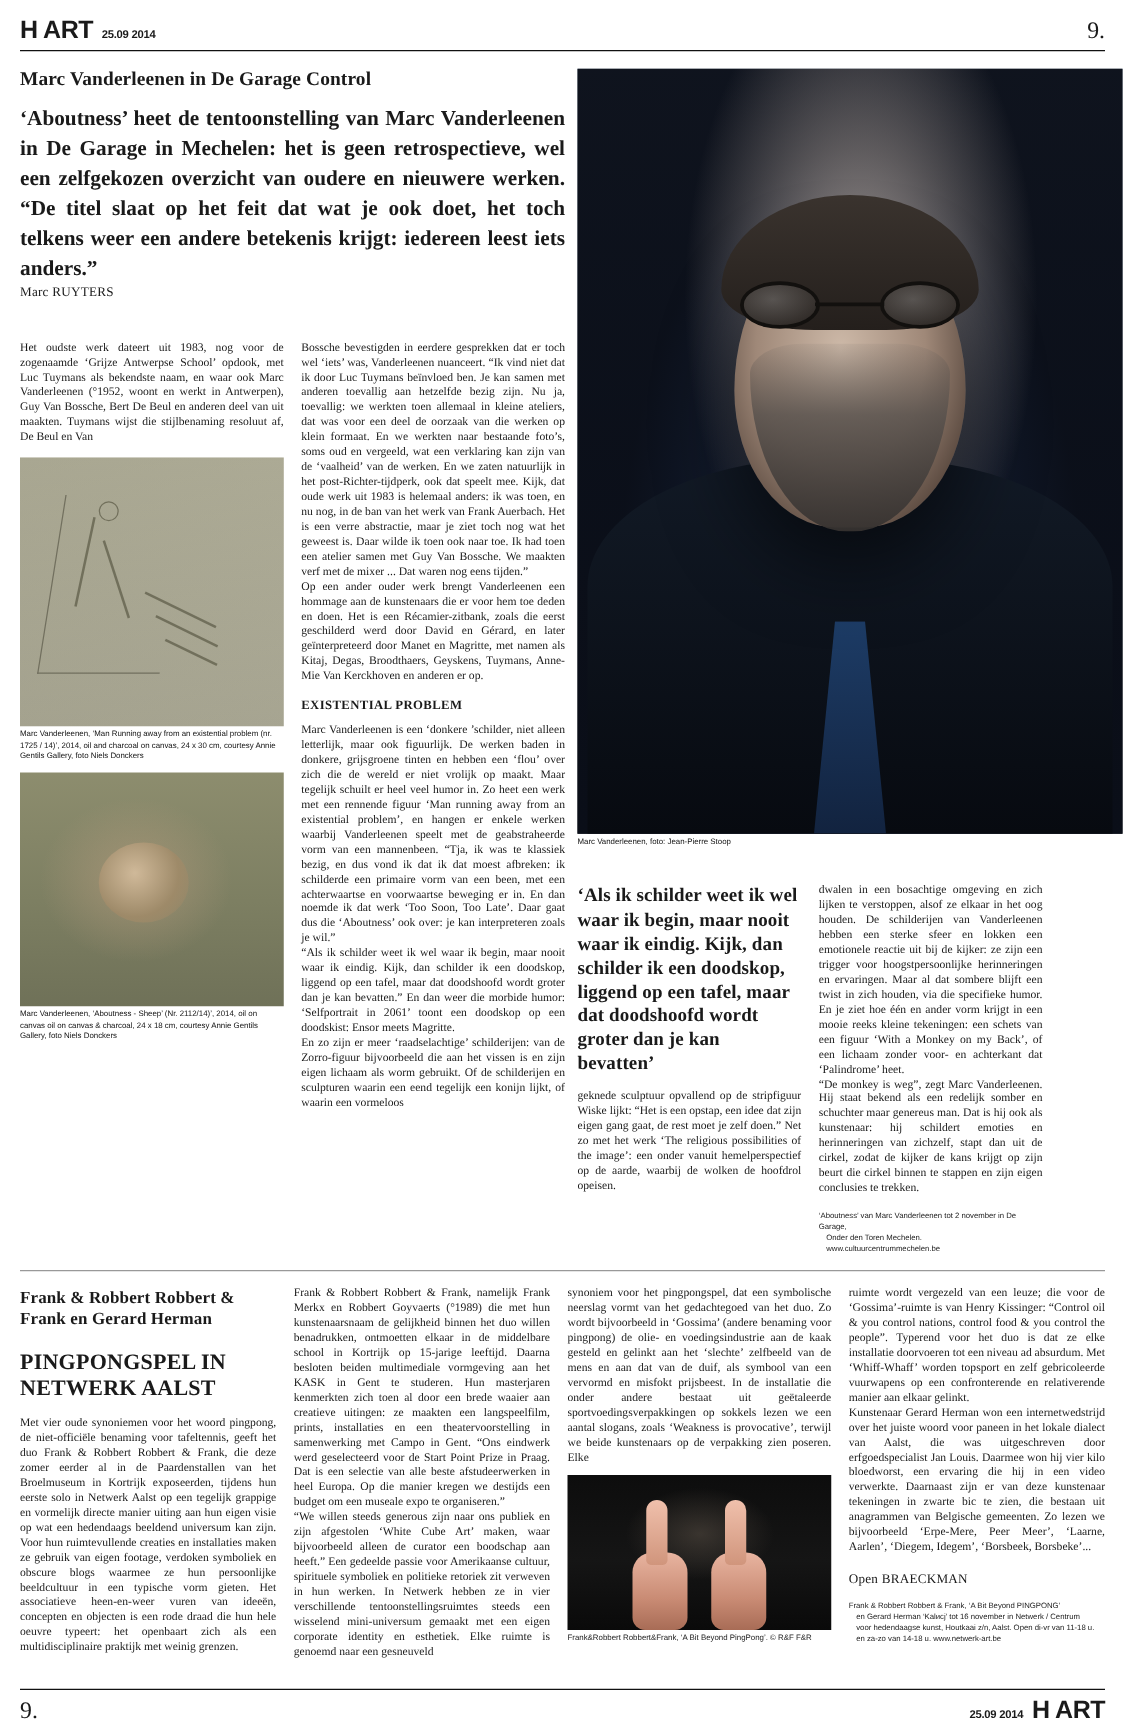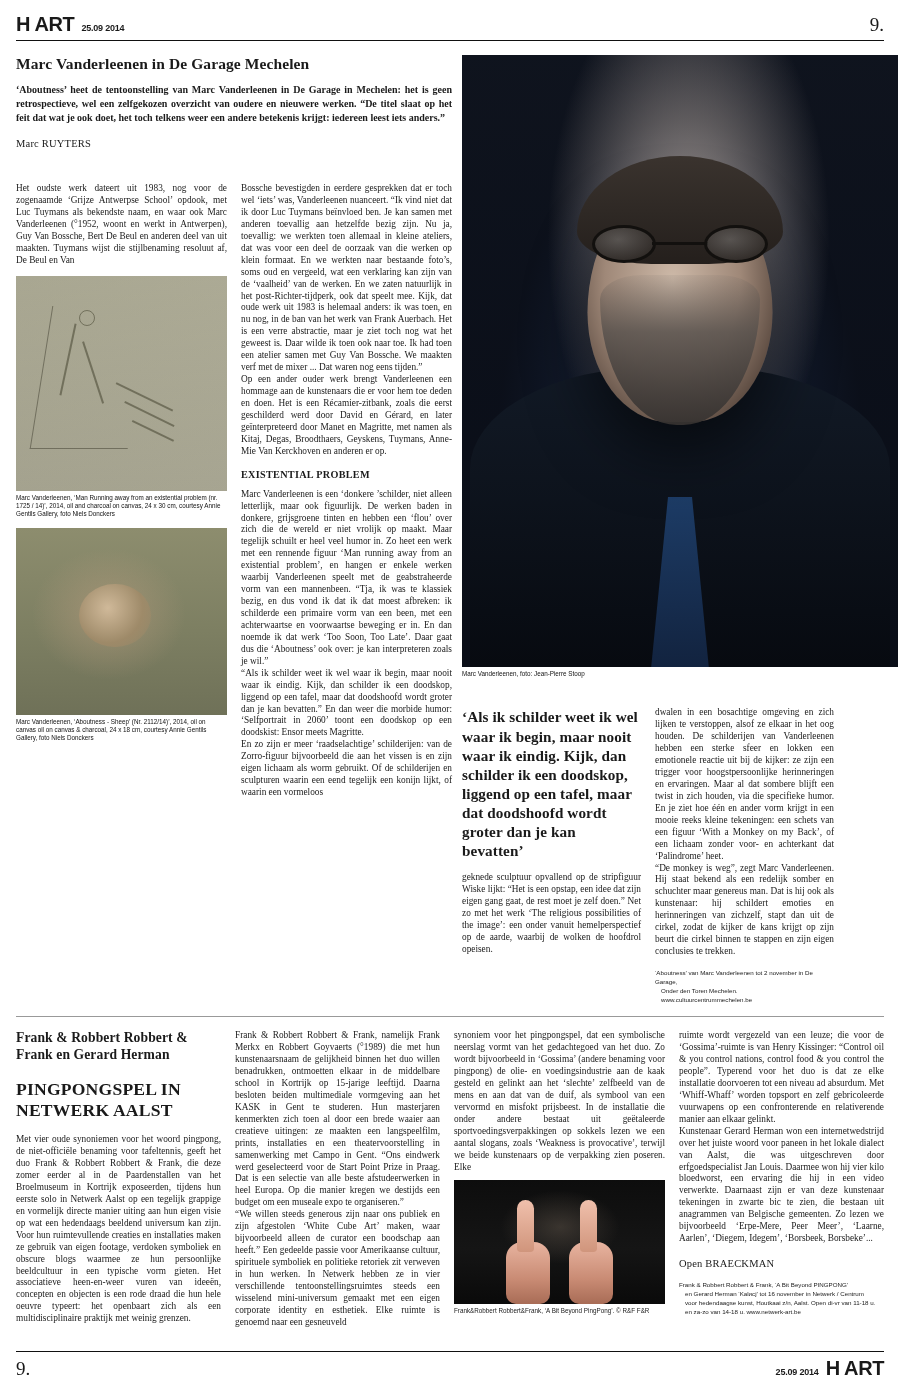--- a/index.html
+++ b/index.html
@@ -36,22 +36,22 @@
 
   .kicker {
     font-size:15.5px; font-weight:bold; letter-spacing:0.1px;
     margin:0 0 10px 0; line-height:1.15;
   }
   .headline {
     font-size:33px; line-height:1.11; font-weight:normal;
     letter-spacing:0.2px; margin:0 0 14px 0; text-transform:uppercase;
   }
   .standfirst {
-    font-size:10px; line-height:1.41; font-weight:bold;
-    text-align:justify; margin:0 0 13px 0;
+    font-size:17px; line-height:1.41; font-weight:bold;
+    text-align:justify; margin:0 0 2px 0;
   }
   .byline { font-size:10.5px; letter-spacing:0.2px; margin:0 0 16px 0; }
 
   
   .cols2 { display:flex; gap:14px; }
   .col { width:211px;margin-top:18px; }
   .bodytext { font-size:9.3px; line-height:1.285; text-align:justify; margin:0 0 0 0; }
 
   .subhead {
     font-size:10.2px; letter-spacing:0.3px; margin:11px 0 9px 0;
@@ -207,21 +207,21 @@
       <span class="mast-logo">H ART</span>
       <span class="mast-date">25.09 2014</span>
     </div>
     <span class="mast-page">9.</span>
   </div>
   <hr class="rule">
 
   <div class="a1">
 
     <div class="a1-left">
-      <h2 class="kicker">Marc Vanderleenen in De Garage Mechelen</h2>
+      <h2 class="kicker">Marc Vanderleenen in De Garage Control</h2>
       <p class="standfirst">‘Aboutness’ heet de tentoonstelling van Marc Vanderleenen in De Garage in Mechelen: het is geen retrospectieve, wel een zelfgekozen overzicht van oudere en nieuwere werken. “De titel slaat op het feit dat wat je ook doet, het toch telkens weer een andere betekenis krijgt: iedereen leest iets anders.”</p>
       <p class="byline">Marc RUYTERS</p>
 
       <div class="cols2">
 
         <div class="col">
           <p class="bodytext">Het oudste werk dateert uit 1983, nog voor de zogenaamde ‘Grijze Antwerpse School’ opdook, met Luc Tuymans als bekendste naam, en waar ook Marc Vanderleenen (°1952, woont en werkt in Antwerpen), Guy Van Bossche, Bert De Beul en anderen deel van uit maakten. Tuymans wijst die stijlbenaming resoluut af, De Beul en Van</p>
 
           <figure style="margin:9px 0 0 0;">
             <div class="artimg art1">
@@ -239,21 +239,21 @@
             <div class="artimg art2"></div>
             <figcaption class="figcap">Marc Vanderleenen, ‘Aboutness - Sheep’ (Nr. 2112/14)’, 2014, oil on canvas oil on canvas &amp; charcoal, 24 x 18 cm, courtesy Annie Gentils Gallery, foto Niels Donckers</figcaption>
           </figure>
         </div>
 
         <div class="col">
           <p class="bodytext">Bossche bevestigden in eerdere gesprekken dat er toch wel ‘iets’ was, Vanderleenen nuanceert. “Ik vind niet dat ik door Luc Tuymans beïnvloed ben. Je kan samen met anderen toevallig aan hetzelfde bezig zijn. Nu ja, toevallig: we werkten toen allemaal in kleine ateliers, dat was voor een deel de oorzaak van die werken op klein formaat. En we werkten naar bestaande foto’s, soms oud en vergeeld, wat een verklaring kan zijn van de ‘vaalheid’ van de werken. En we zaten natuurlijk in het post-Richter-tijdperk, ook dat speelt mee. Kijk, dat oude werk uit 1983 is helemaal anders: ik was toen, en nu nog, in de ban van het werk van Frank Auerbach. Het is een verre abstractie, maar je ziet toch nog wat het geweest is. Daar wilde ik toen ook naar toe. Ik had toen een atelier samen met Guy Van Bossche. We maakten verf met de mixer ... Dat waren nog eens tijden.”</p>
           <p class="bodytext">Op een ander ouder werk brengt Vanderleenen een hommage aan de kunstenaars die er voor hem toe deden en doen. Het is een Récamier-zitbank, zoals die eerst geschilderd werd door David en Gérard, en later geïnterpreteerd door Manet en Magritte, met namen als Kitaj, Degas, Broodthaers, Geyskens, Tuymans, Anne-Mie Van Kerckhoven en anderen er op.</p>
           <h3 class="subhead">EXISTENTIAL PROBLEM</h3>
           <p class="bodytext">Marc Vanderleenen is een ‘donkere ’schilder, niet alleen letterlijk, maar ook figuurlijk. De werken baden in donkere, grijsgroene tinten en hebben een ‘flou’ over zich die de wereld er niet vrolijk op maakt. Maar tegelijk schuilt er heel veel humor in. Zo heet een werk met een rennende figuur ‘Man running away from an existential problem’, en hangen er enkele werken waarbij Vanderleenen speelt met de geabstraheerde vorm van een mannenbeen. “Tja, ik was te klassiek bezig, en dus vond ik dat ik dat moest afbreken: ik schilderde een primaire vorm van een been, met een achterwaartse en voorwaartse beweging er in. En dan noemde ik dat werk ‘Too Soon, Too Late’. Daar gaat dus die ‘Aboutness’ ook over: je kan interpreteren zoals je wil.”</p>
-          <p class="bodytext">“Als ik schilder weet ik wel waar ik begin, maar nooit waar ik eindig. Kijk, dan schilder ik een doodskop, liggend op een tafel, maar dat doodshoofd wordt groter dan je kan bevatten.” En dan weer die morbide humor: ‘Selfportrait in 2060’ toont een doodskop op een doodskist: Ensor meets Magritte.</p>
+          <p class="bodytext">“Als ik schilder weet ik wel waar ik begin, maar nooit waar ik eindig. Kijk, dan schilder ik een doodskop, liggend op een tafel, maar dat doodshoofd wordt groter dan je kan bevatten.” En dan weer die morbide humor: ‘Selfportrait in 2061’ toont een doodskop op een doodskist: Ensor meets Magritte.</p>
           <p class="bodytext">En zo zijn er meer ‘raadselachtige’ schilderijen: van de Zorro-figuur bijvoorbeeld die aan het vissen is en zijn eigen lichaam als worm gebruikt. Of de schilderijen en sculpturen waarin een eend tegelijk een konijn lijkt, of waarin een vormeloos</p>
         </div>
       </div>
     </div>
 
     <div class="a1-right">
       <figure style="margin:0;">
         <div class="photo">
           <div class="body"></div>
           <div class="shirt"></div>

